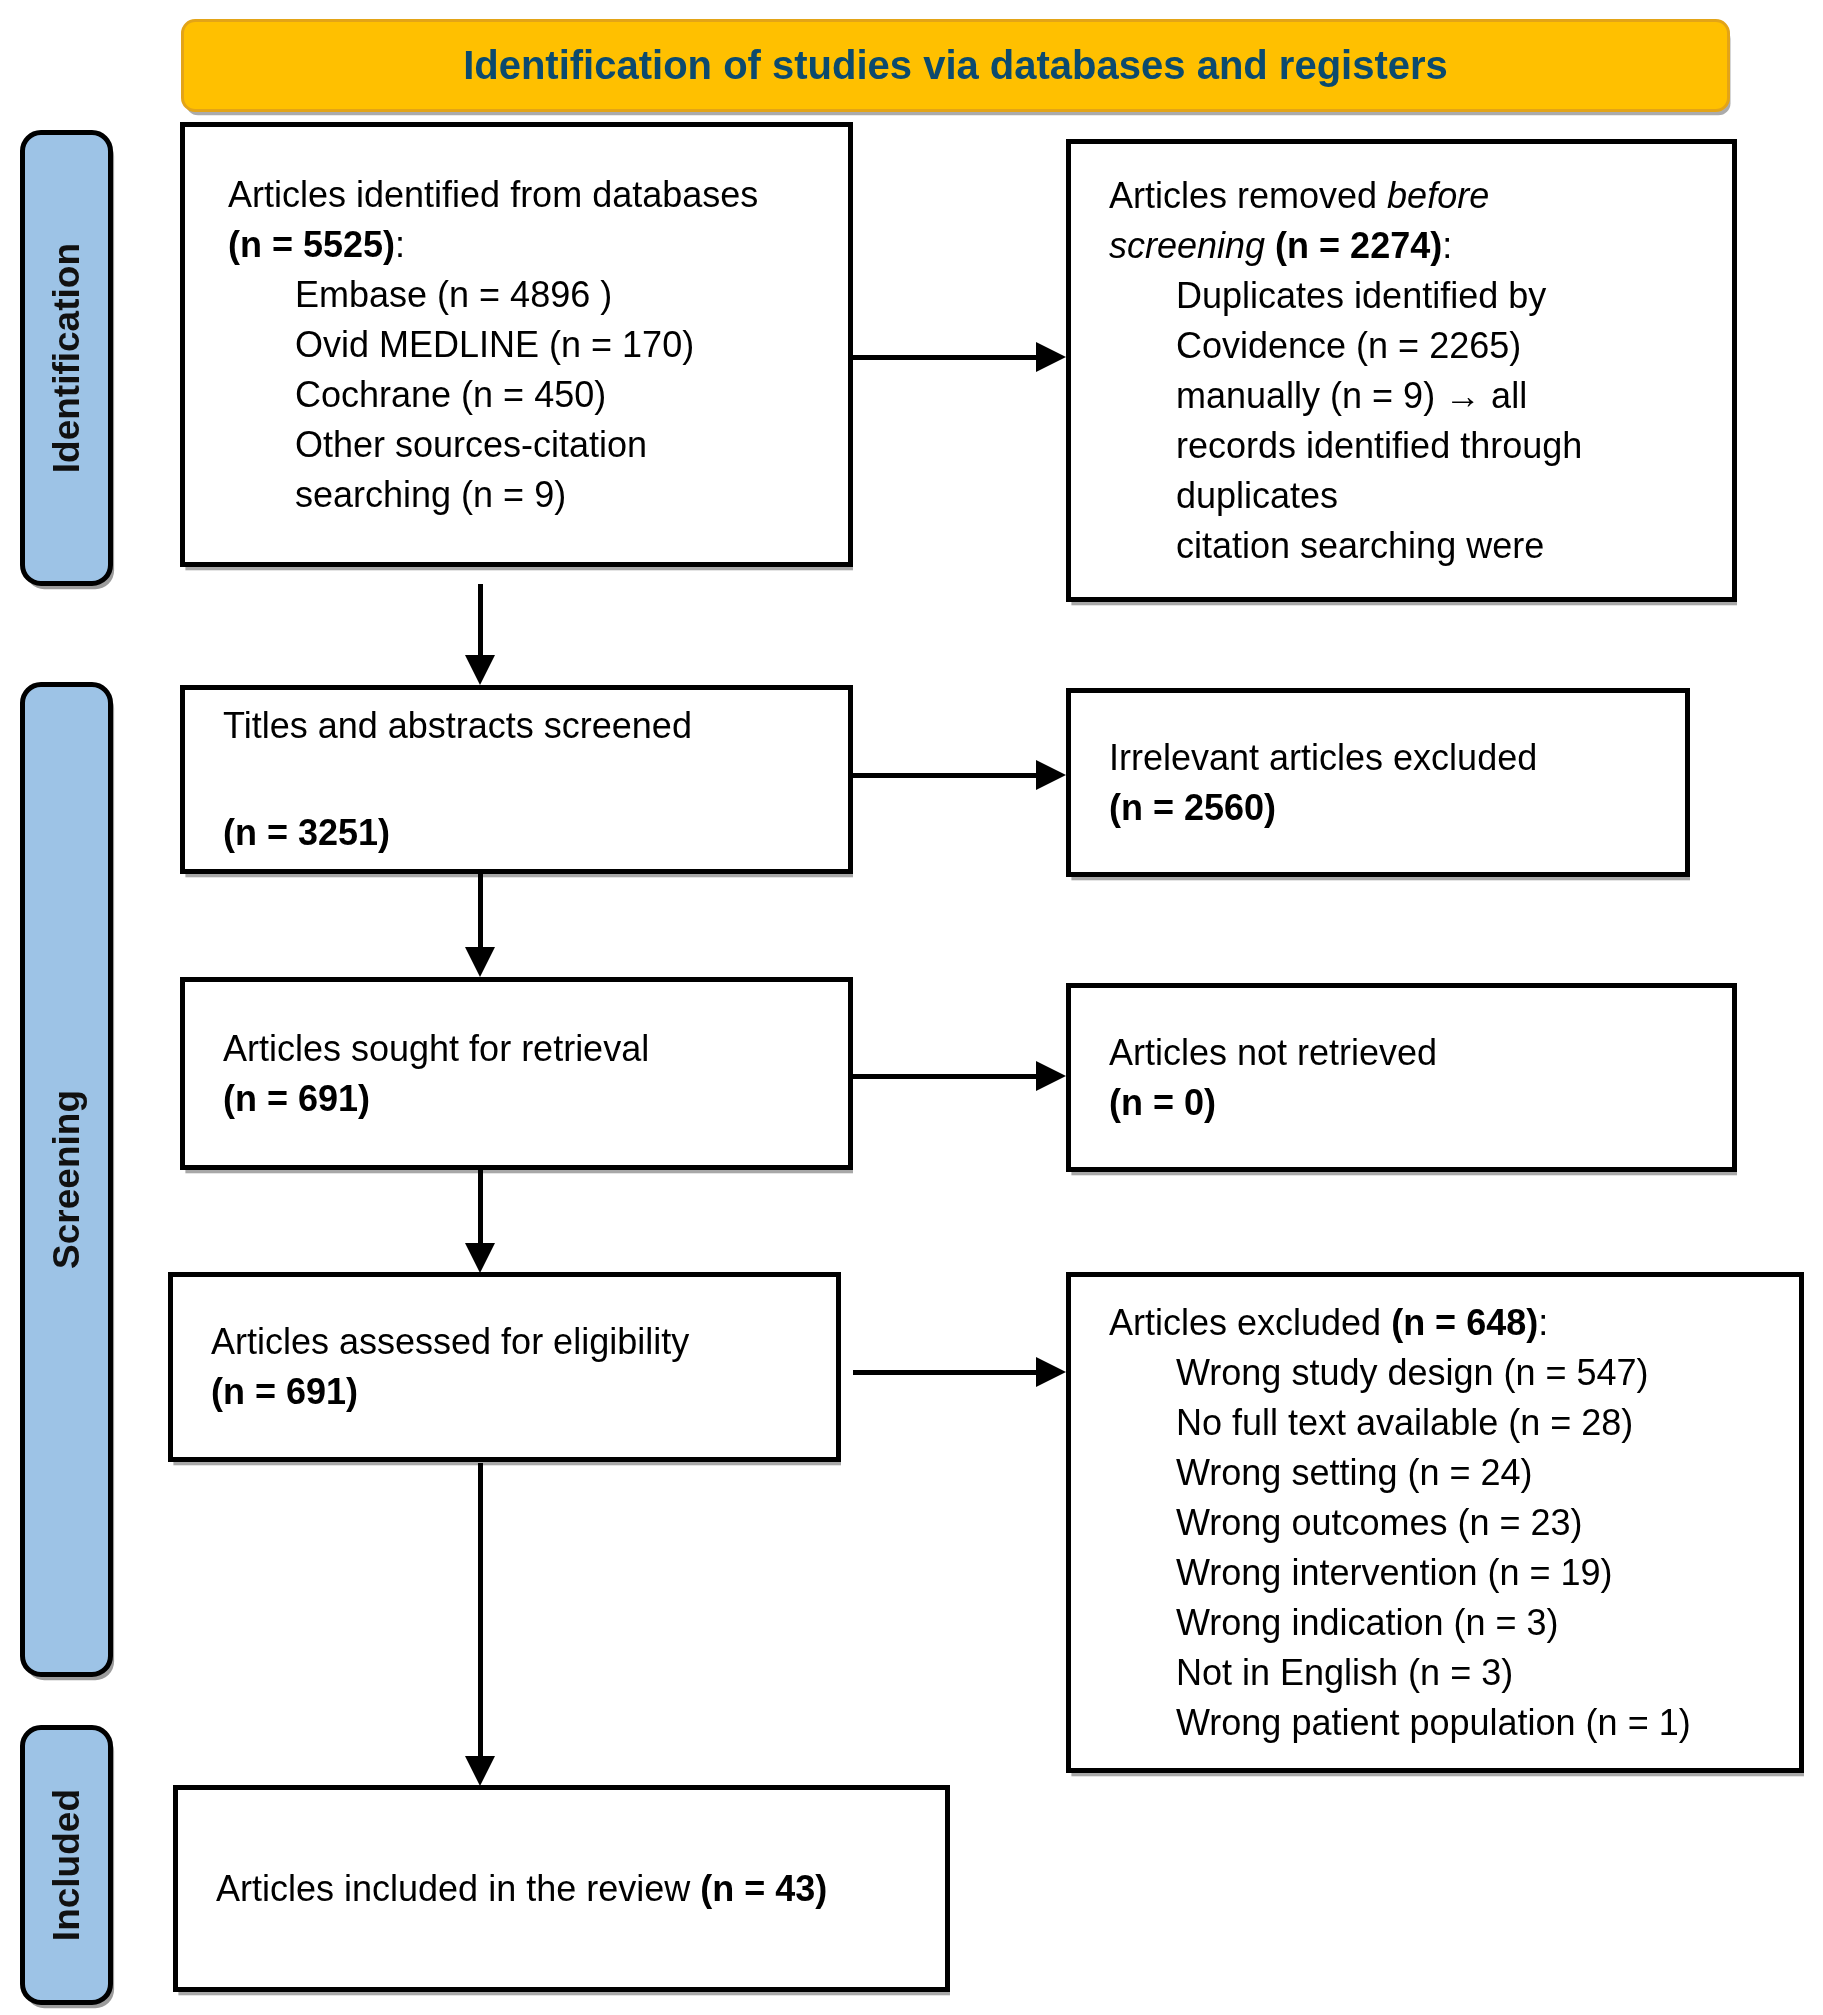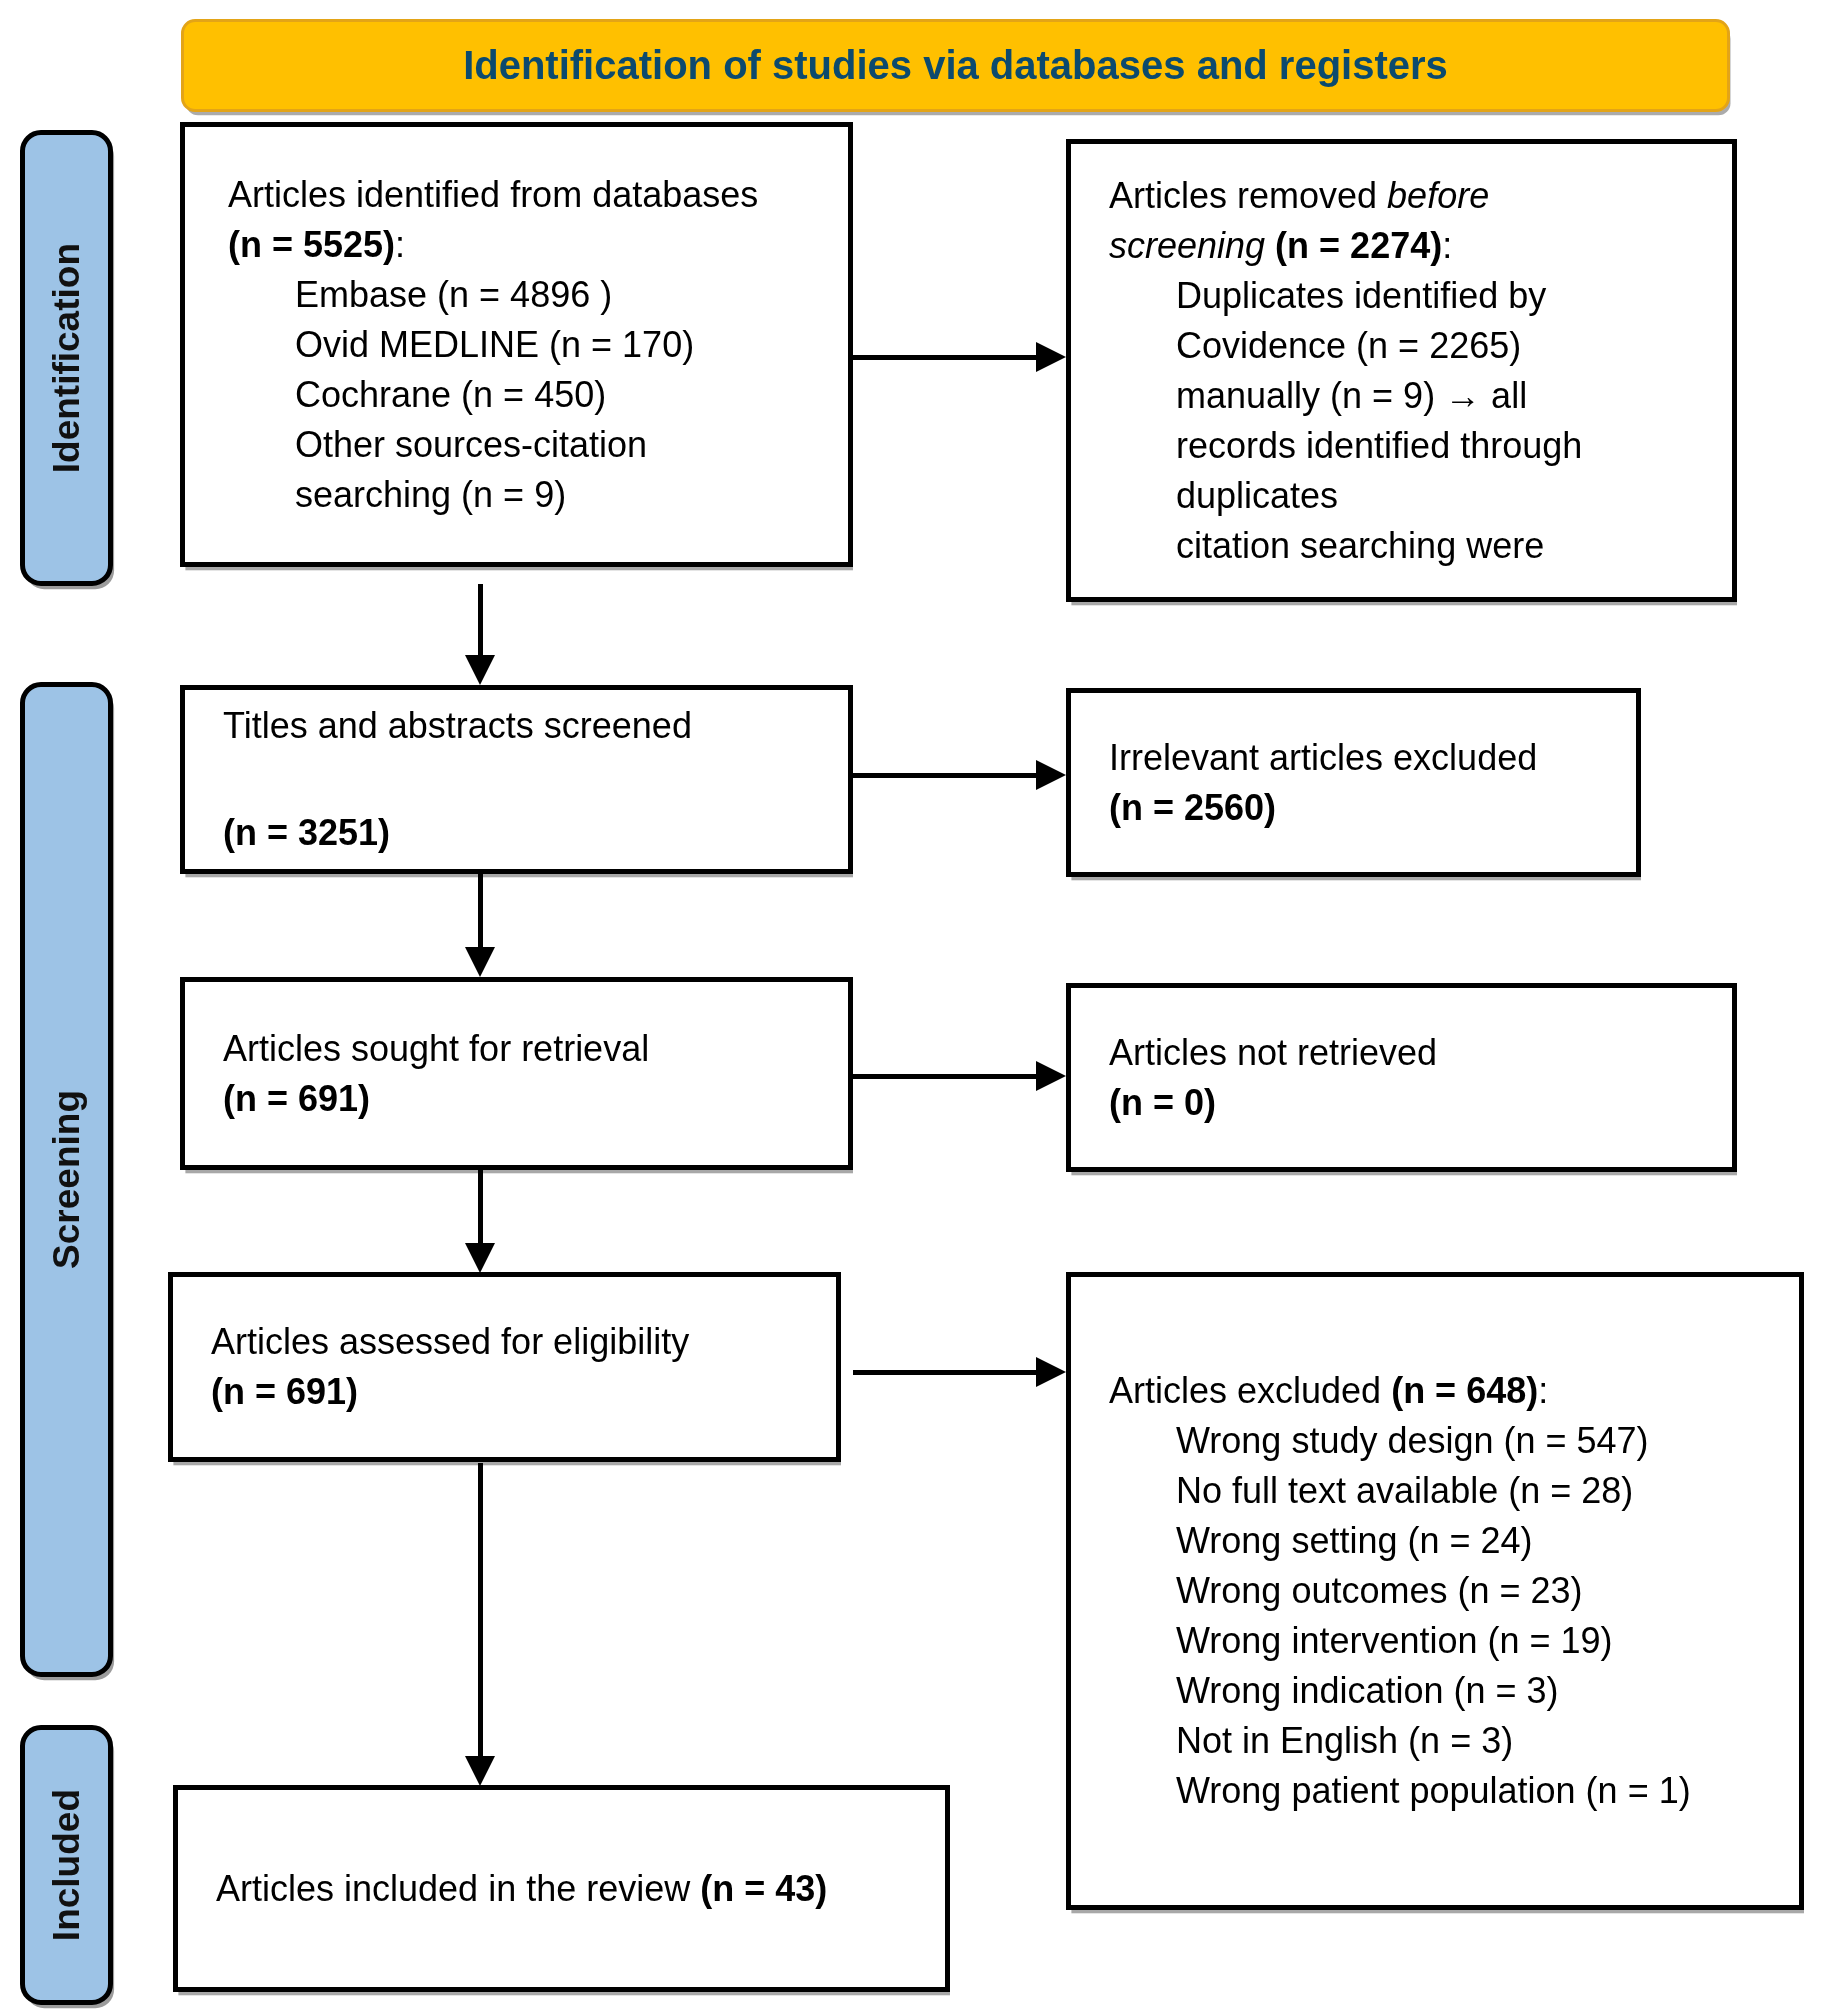--- a/index.html
+++ b/index.html
@@ -80,41 +80,41 @@
     <div class="tline indent"><span>records identified through</span></div>
     <div class="tline indent"><span>duplicates</span></div>
     <div class="tline indent"><span>citation searching were</span></div>
   </div>
 
 <div class="fbox" style="left:180px;top:685px;width:673px;height:189px;justify-content:space-between;">
     <div class="tline"><span>Titles and abstracts screened</span></div>
     <div class="tline"><span class="b">(n = 3251)</span></div>
   </div>
 
-<div class="fbox" style="left:1066px;top:688px;width:575px;height:189px;">
+<div class="fbox" style="left:1066px;top:688px;width:624px;height:189px;">
     <div class="tline"><span>Irrelevant articles excluded</span></div>
     <div class="tline"><span class="b">(n = 2560)</span></div>
   </div>
 
 <div class="fbox" style="left:180px;top:977px;width:673px;height:193px;">
     <div class="tline"><span>Articles sought for retrieval</span></div>
     <div class="tline"><span class="b">(n = 691)</span></div>
   </div>
 
 <div class="fbox" style="left:1066px;top:983px;width:671px;height:189px;">
     <div class="tline"><span>Articles not retrieved</span></div>
     <div class="tline"><span class="b">(n = 0)</span></div>
   </div>
 
 <div class="fbox" style="left:168px;top:1272px;width:673px;height:190px;">
     <div class="tline"><span>Articles assessed for eligibility</span></div>
     <div class="tline"><span class="b">(n = 691)</span></div>
   </div>
 
-<div class="fbox" style="left:1066px;top:1272px;width:738px;height:638px;">
+<div class="fbox" style="left:1066px;top:1272px;width:738px;height:501px;">
     <div class="tline"><span>Articles excluded </span><span class="b">(n = 648)</span><span>:</span></div>
     <div class="tline indent"><span>Wrong study design (n = 547)</span></div>
     <div class="tline indent"><span>No full text available (n = 28)</span></div>
     <div class="tline indent"><span>Wrong setting (n = 24)</span></div>
     <div class="tline indent"><span>Wrong outcomes (n = 23)</span></div>
     <div class="tline indent"><span>Wrong intervention (n = 19)</span></div>
     <div class="tline indent"><span>Wrong indication (n = 3)</span></div>
     <div class="tline indent"><span>Not in English (n = 3)</span></div>
     <div class="tline indent"><span>Wrong patient population (n = 1)</span></div>
   </div>

